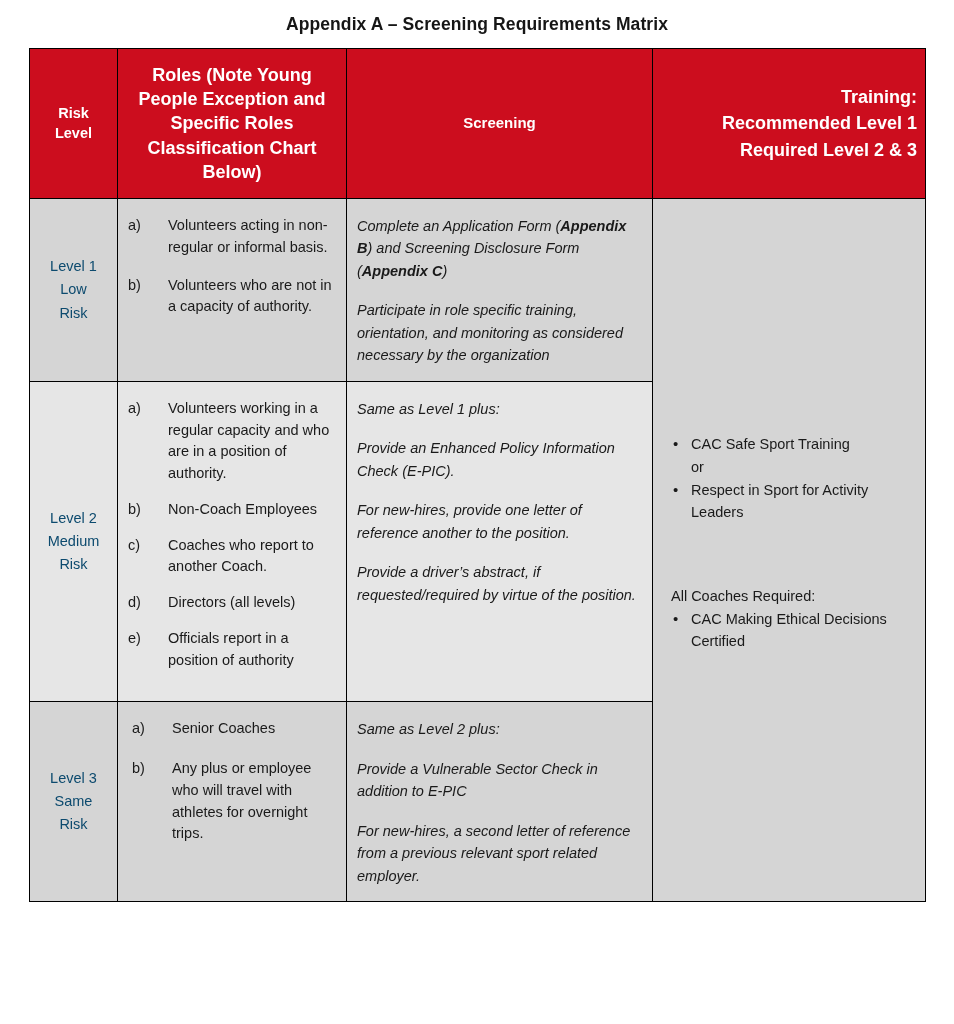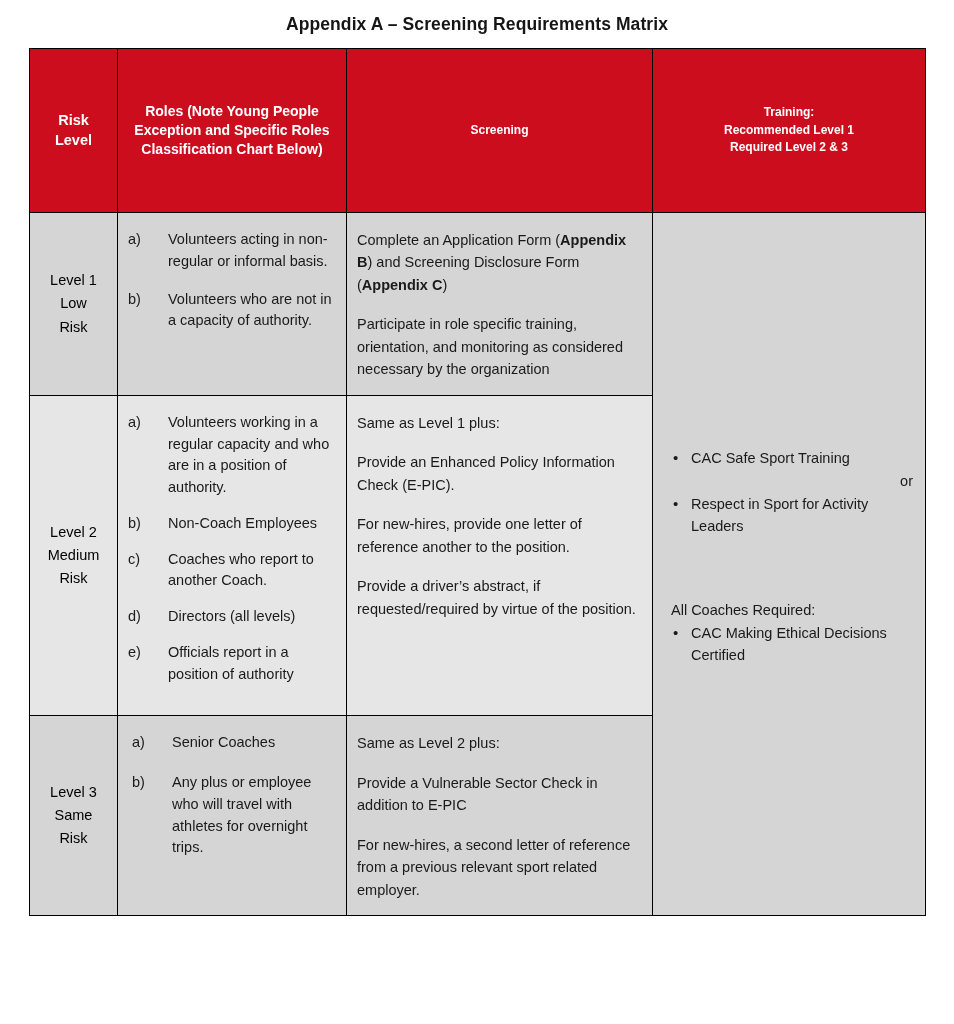--- a/index.html
+++ b/index.html
@@ -62,37 +62,37 @@
     background: #CC0D1E;
     color: #ffffff;
     text-align: center;
     vertical-align: middle;
     font-weight: bold;
     font-size: 14.5px;
     line-height: 1.35;
     height: 127px;
     padding: 4px 8px;
   }
-  .hdr td.h-roles { font-size: 14px; padding: 18px 10px; }
-  .hdr td.h-screen { font-size: 12px; }
-  .hdr td.h-training { font-size: 12px; line-height: 1.45; }
+  .hdr td.h-roles { font-size: 18px; padding: 11px 10px; }
+  .hdr td.h-screen { font-size: 15px; }
+  .hdr td.h-training { font-size: 18px; line-height: 1.45; text-align: right; }
   .hdr .line { display: block; }
 
   
   .row-l1 td { background: #D5D5D5; }
   .row-l2 td { background: #E6E6E6; }
   .row-l3 td { background: #D5D5D5; }
 
   td.risk-cell {
     text-align: center;
     vertical-align: middle;
     font-size: 14.5px;
     line-height: 1.6;
     padding: 6px 4px;
-    color: #000000;
+    color: #0c4a6e;
   }
   td.risk-cell .line { display: block; }
 
   td.roles-cell {
     padding: 16px 10px 16px 8px;
     font-size: 14.5px;
     line-height: 1.5;
     color: #1a1a1a;
   }
   td.screen-cell {
@@ -128,20 +128,21 @@
     width: 34px;
   }
 
   .roles-tight ol.lettered > li { margin-bottom: 14px; }
   .roles-l3 ol.lettered > li { padding-left: 46px; margin-bottom: 18px; }
   .roles-l3 ol.lettered > li .marker { left: 6px; }
 
   
   p.para {
     margin: 0 0 17px 0;
+    font-style: italic;
   }
   p.para:last-child { margin-bottom: 0; }
 
   
   ul.bullets {
     list-style: none;
     margin: 0;
     padding: 0;
   }
   ul.bullets > li {
@@ -213,21 +214,21 @@
           </p>
           <p class="para">Participate in role specific training, orientation, and monitoring as considered necessary by the organization</p>
         </td>
 
         <td class="training-cell" rowspan="3">
           <ul class="bullets">
             <li>
               <span class="dot">•</span>
               <span>CAC Safe Sport Training</span>
             </li>
-            <li style="padding-left:20px;text-align:right;">
+            <li style="padding-left:20px;">
               <span>or</span>
             </li>
             <li>
               <span class="dot">•</span>
               <span>Respect in Sport for Activity Leaders</span>
             </li>
           </ul>
           <div class="train-group-gap"></div>
           <div class="train-subhead">All Coaches Required:</div>
           <ul class="bullets">

